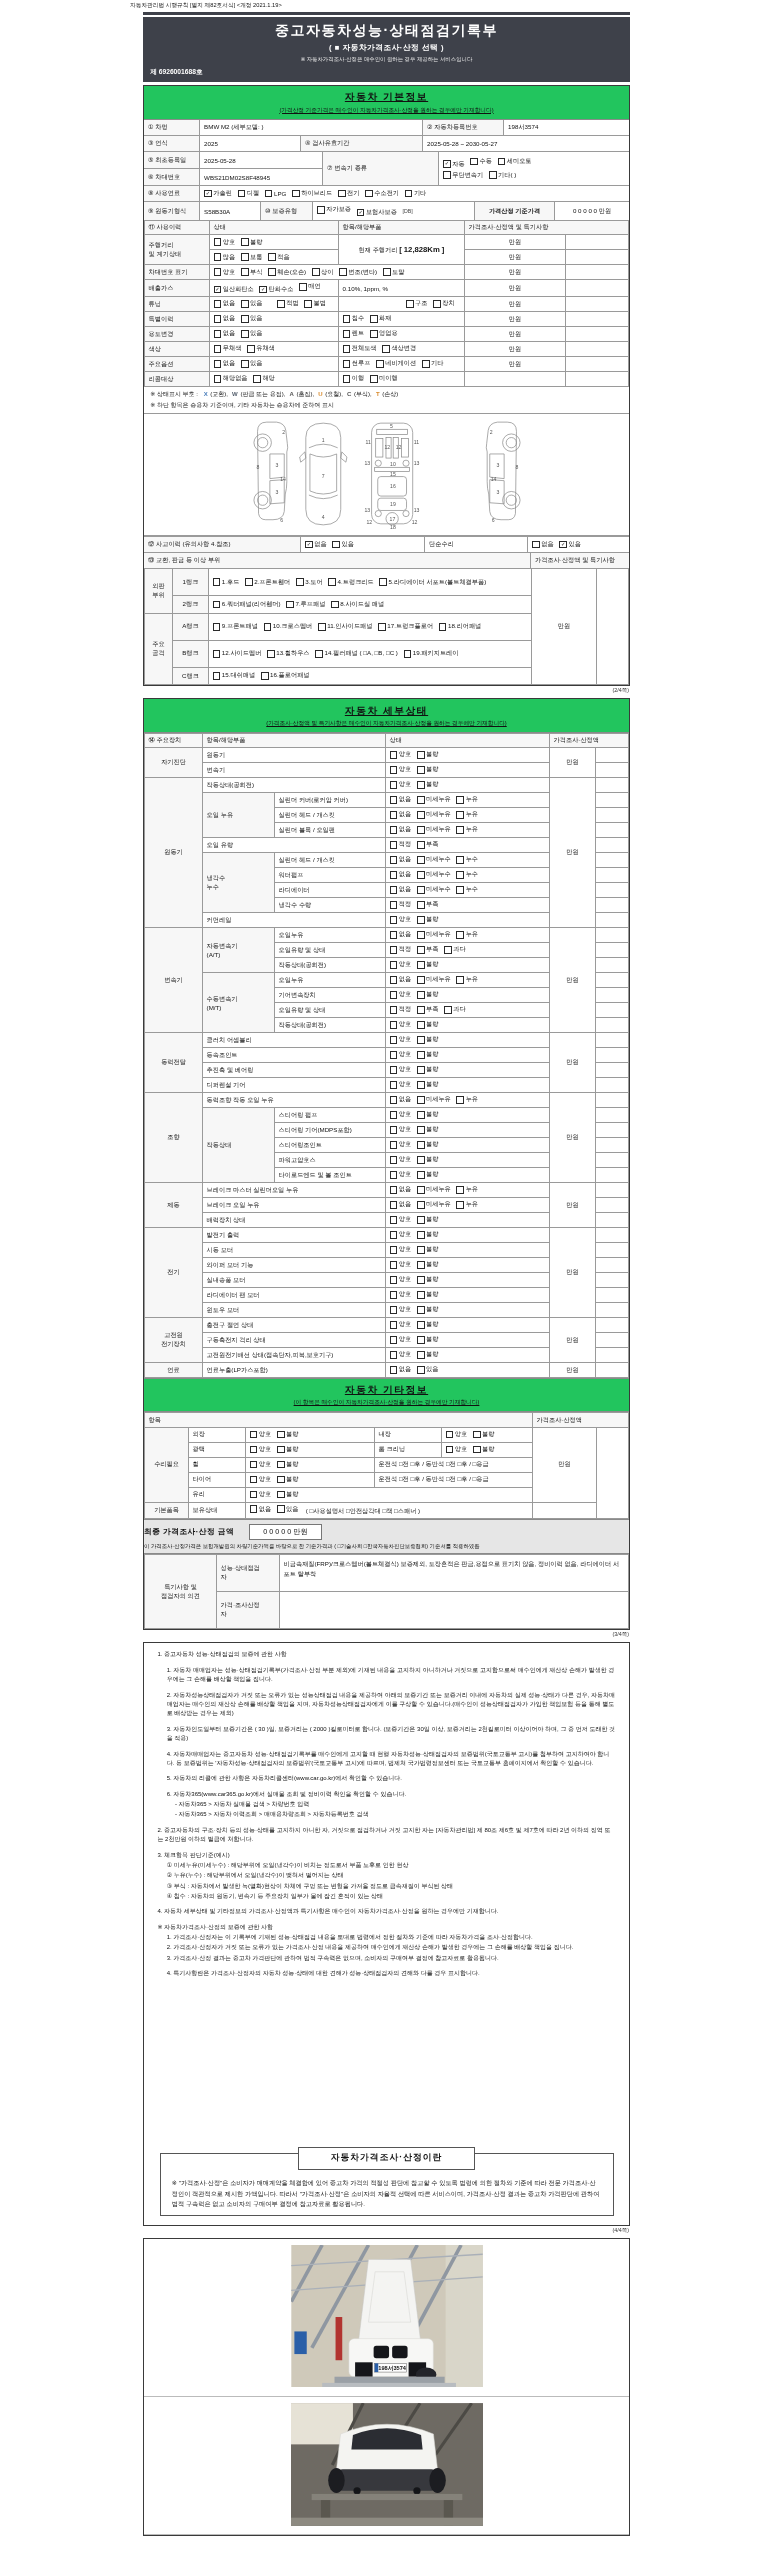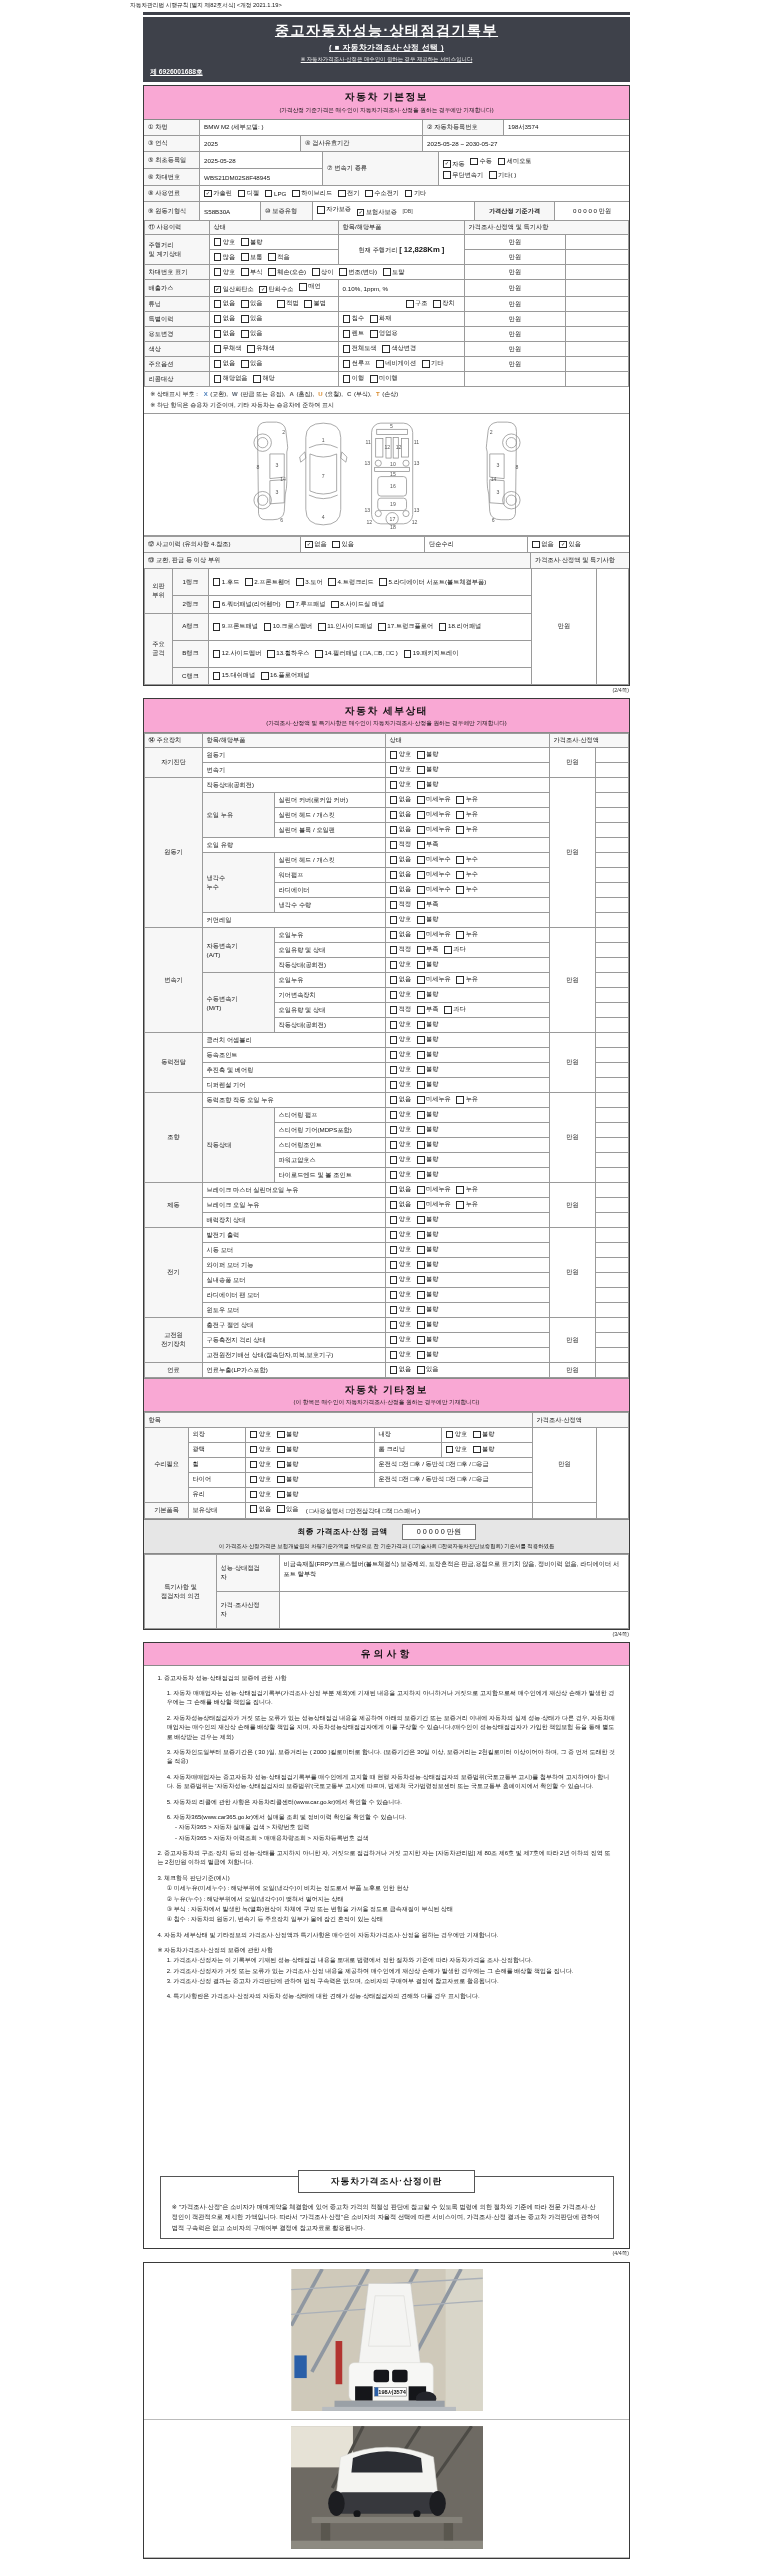--- a/index.html
+++ b/index.html
@@ -2,29 +2,29 @@
 <html style="font-size:8.2px"><head>
 <meta charset="utf-8">
 <style>
   html,body{margin:0;padding:0;background:#fff;}
   .page{position:relative;width:773px;height:2576px;background:#ffffff;outline:0.5px solid #222;
         font-family:"Liberation Sans","DejaVu Sans",sans-serif;color:#111;overflow:hidden;}
   .lawnote{position:absolute;left:130px;top:1.5px;font-size:5.7px;color:#111;}
   .doc{position:absolute;left:143px;top:10.3px;width:487px;}
   
   .dochead{background:#3e414a;color:#fff;border-top:2.1px solid #fff;position:relative;
-           padding:9.3px 0 5.2px;margin-bottom:3.1px;text-decoration:underline;}
+           padding:9.3px 0 5.2px;margin-bottom:3.1px;}
   .dochead::before{content:"";position:absolute;top:3.1px;left:0;right:0;height:1.5px;background:#fff;}
   .dh-title{text-align:center;font-size:14px;font-weight:bold;letter-spacing:1.5px;}
   .dh-sub{text-align:center;font-size:7.7px;font-weight:bold;margin-top:3.6px;letter-spacing:0.5px;}
   .dh-note{text-align:center;font-size:5.4px;margin-top:2.6px;color:#e8e8e8;}
   .dh-no{font-size:6.7px;font-weight:bold;margin:5.2px 0 0 7.2px;}
   
   .box{border:1px solid #3a3a3a;background:#fff;}
-  .sechead{background:#f9a8d4;border-bottom:0.5px solid #8a8a8a;text-align:center;padding:5.2px 0 4.1px;}
+  .sechead{background:#22c55e;border-bottom:0.5px solid #8a8a8a;text-align:center;padding:5.2px 0 4.1px;text-decoration:underline;}
   .sechead .t{font-size:9.8px;font-weight:bold;letter-spacing:1.5px;}
   .sechead .c{font-size:5.7px;margin-top:2.1px;}
   .pagemark{text-align:right;font-size:5.4px;color:#333;margin:1px 1px 4.1px 0;}
   
   .frow{display:flex;border-top:0.5px solid #9a9a9a;align-items:stretch;}
   .frow.first{border-top:none;}
   .fc{border-right:0.5px solid #9a9a9a;padding:3.1px 4.1px;font-size:6.2px;display:flex;align-items:center;box-sizing:border-box;}
   .fc.last{border-right:none;flex:1;}
   .lab{background:#f7f7f7;}
   .cen{justify-content:center;text-align:center;}
@@ -1266,21 +1266,21 @@
                     <span class="bx"></span>
                     <span>있음</span>
                   </span></span>
             <span>( □사용설명서 □안전삼각대 □잭 □스패너 )</span>
           </td>
           <td></td>
         </tr>
       </tbody>
         </table>
 
-      <div style="background:#e6e6e6;border-top:0.5px solid #8a8a8a;border-bottom:0.5px solid #8a8a8a;padding:4.1px 0 3.1px;text-align:center">
+      <div style="background:#e6e6e6;border-top:0.5px solid #8a8a8a;border-bottom:0.5px solid #8a8a8a;padding:4.1px 0 3.1px;">
         <span style="font-size:7.7px;font-weight:bold;letter-spacing:0.5px">최종 가격조사·산정 금액</span>
         <span style="display:inline-block;border:0.5px solid #777;background:#fff;padding:2.1px 13.4px;margin-left:12.4px;font-size:7.2px">0 0 0 0 0 만원</span>
         <div style="font-size:5.4px;margin-top:2.6px">이 가격조사·산정가격은 보험개발원의 차량기준가액을 바탕으로 한 기준가격과 ( □기술사회 □한국자동차진단보증협회) 기준서를 적용하였음</div>
       </div>
 
       <table class="ftab">
         <colgroup>
             <col style="width:72px">
             <col style="width:63px">
             <col>
@@ -1297,23 +1297,20 @@
           <td class="lab pre">가격·조사산정
 자</td>
           <td class="edge"></td>
         </tr>
       </tbody>
         </table>
     </div>
     <div class="pagemark">(3/4쪽)</div>
 
     <div class="box">
-      <div class="sechead">
-        <div class="t" style="letter-spacing:3.1px">유의사항</div>
-      </div>
       <div class="nbody" id="notices-body">
           <div class="nline ind0">1. 중고자동차 성능·상태점검의 보증에 관한 사항</div>
           <div class="nline ind1 gap">1. 자동차 매매업자는 성능·상태점검기록부(가격조사·산정 부분 제외)에 기재된 내용을 고지하지 아니하거나 거짓으로 고지함으로써 매수인에게 재산상 손해가 발생한 경우에는 그 손해를 배상할 책임을 집니다.</div>
           <div class="nline ind1 gap">2. 자동차성능상태점검자가 거짓 또는 오류가 있는 성능상태점검 내용을 제공하여 아래의 보증기간 또는 보증거리 이내에 자동차의 실제 성능·상태가 다른 경우, 자동차매매업자는 매수인의 재산상 손해를 배상할 책임을 지며, 자동차성능상태점검자에게 이를 구상할 수 있습니다.(매수인이 성능상태점검자가 가입한 책임보험 등을 통해 별도로 배상받는 경우는 제외)</div>
           <div class="nline ind1 gap">3. 자동차인도일부터 보증기간은 ( 30 )일, 보증거리는 ( 2000 )킬로미터로 합니다. (보증기간은 30일 이상, 보증거리는 2천킬로미터 이상이어야 하며, 그 중 먼저 도래한 것을 적용)</div>
           <div class="nline ind1 gap">4. 자동차매매업자는 중고자동차 성능·상태점검기록부를 매수인에게 고지할 때 현행 자동차성능·상태점검자의 보증범위(국토교통부 고시)를 첨부하여 고지하여야 합니다. 동 보증범위는 '자동차성능·상태점검자의 보증범위'(국토교통부 고시)에 따르며, 법제처 국가법령정보센터 또는 국토교통부 홈페이지에서 확인할 수 있습니다.</div>
           <div class="nline ind1 gap">5. 자동차의 리콜에 관한 사항은 자동차리콜센터(www.car.go.kr)에서 확인할 수 있습니다.</div>
           <div class="nline ind1 gap">6. 자동차365(www.car365.go.kr)에서 실매물 조회 및 정비이력 확인을 확인할 수 있습니다.</div>
           <div class="nline ind2">- 자동차365 &gt; 자동차 실매물 검색 &gt; 차량번호 입력</div>
           <div class="nline ind2">- 자동차365 &gt; 자동차 이력조회 &gt; 매매용차량조회 &gt; 자동차등록번호 검색</div>

